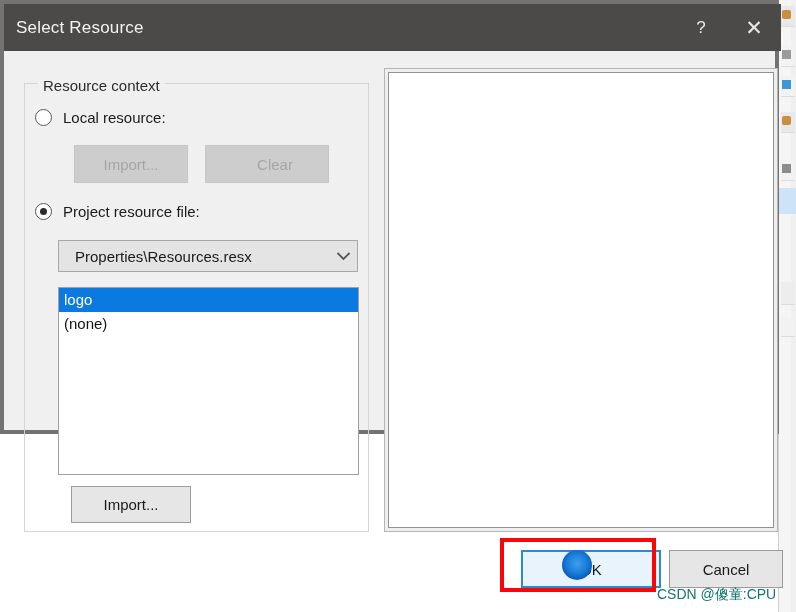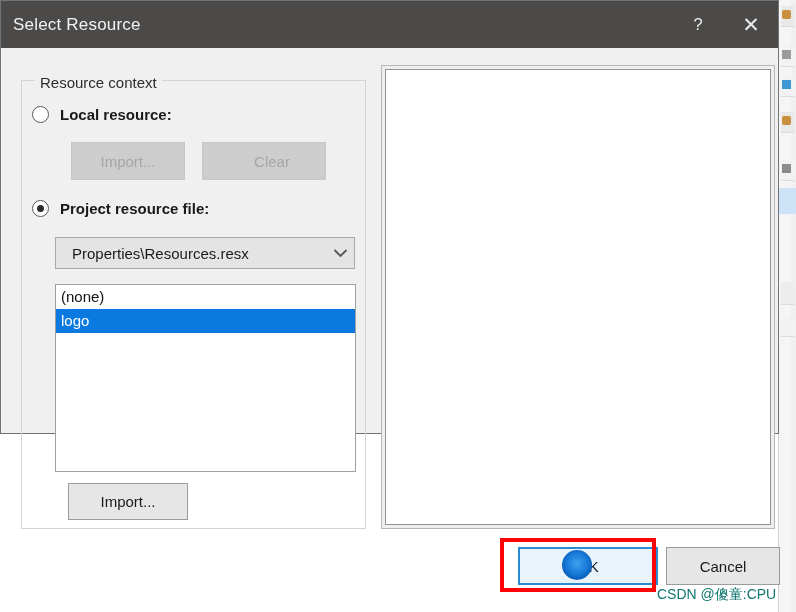--- a/index.html
+++ b/index.html
@@ -44,21 +44,21 @@
     background: #f0f0f0;
   }
 
   
   #dialog {
     position: absolute;
     top: 0; left: 0;
     width: 779px;
     height: 434px;
     background: #f0f0f0;
-    border: 1px solid #737373;
+    border: 4px solid #737373;
     box-sizing: border-box;
   }
 
   
   #titlebar {
     position: absolute;
     top: 0; left: 0;
     width: 777px;
     height: 47px;
     background: #4c4a48;
@@ -105,21 +105,20 @@
     padding: 0 5px;
     font-size: 15px;
     color: #2d2d2d;
   }
 
   
   .radio-row {
     position: absolute;
     display: flex;
     align-items: center;
-    font-weight: bold;
   }
   .radio-mark {
     width: 17px; height: 17px;
     border-radius: 50%;
     border: 1.5px solid #585858;
     background: #ffffff;
     box-sizing: border-box;
     position: relative;
     flex: none;
   }
@@ -309,22 +308,22 @@
   <div id="combo-resource-file">
     <span id="combo-value">Properties\Resources.resx</span>
     <span id="combo-arrow">
       <svg width="15" height="10" viewBox="0 0 15 10">
           <path d="M1.5 2 L7.5 8 L13.5 2" fill="none" stroke="#555555" stroke-width="1.8"></path>
         </svg>
     </span>
   </div>
 
   <div id="listbox-resources">
+    <div class="list-item selected">logo</div>
     <div class="list-item">(none)</div>
-    <div class="list-item selected">logo</div>
   </div>
 
   <div class="btn normal" id="btn-import">Import...</div>
 
   <div id="preview-pane"></div>
 
   <div class="btn primary" id="btn-ok">OK</div>
   <div class="btn normal" id="btn-cancel">Cancel</div>
 
 </div>

